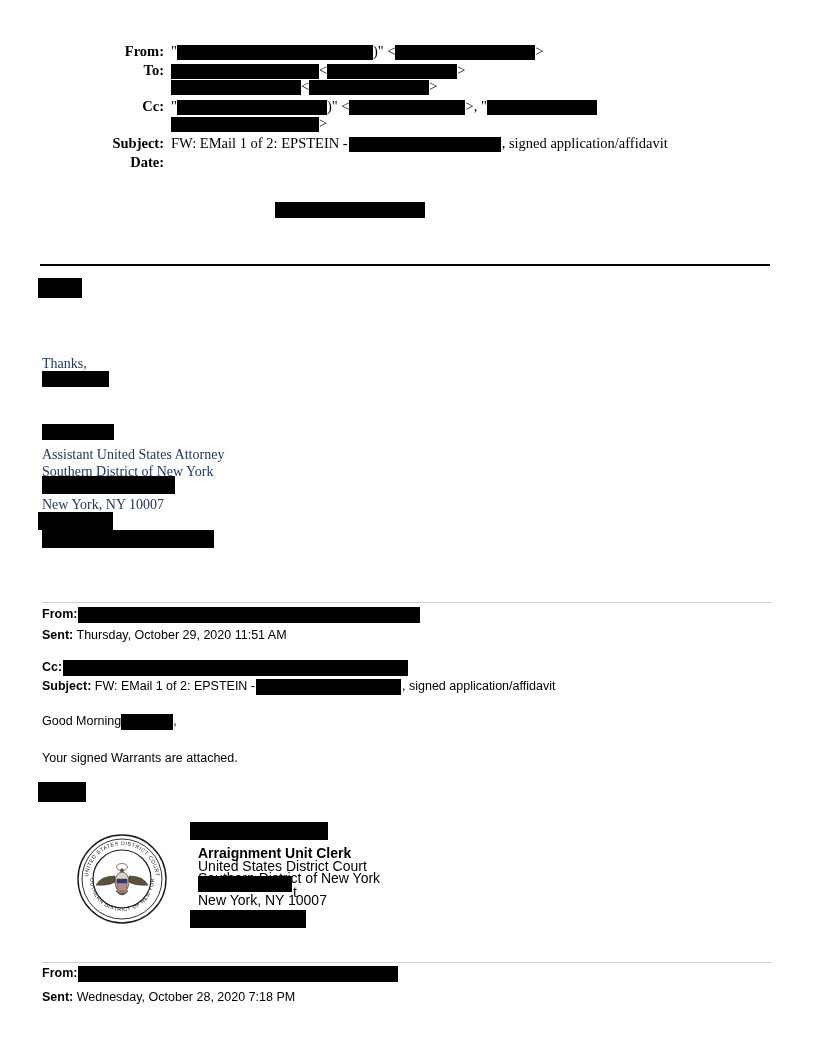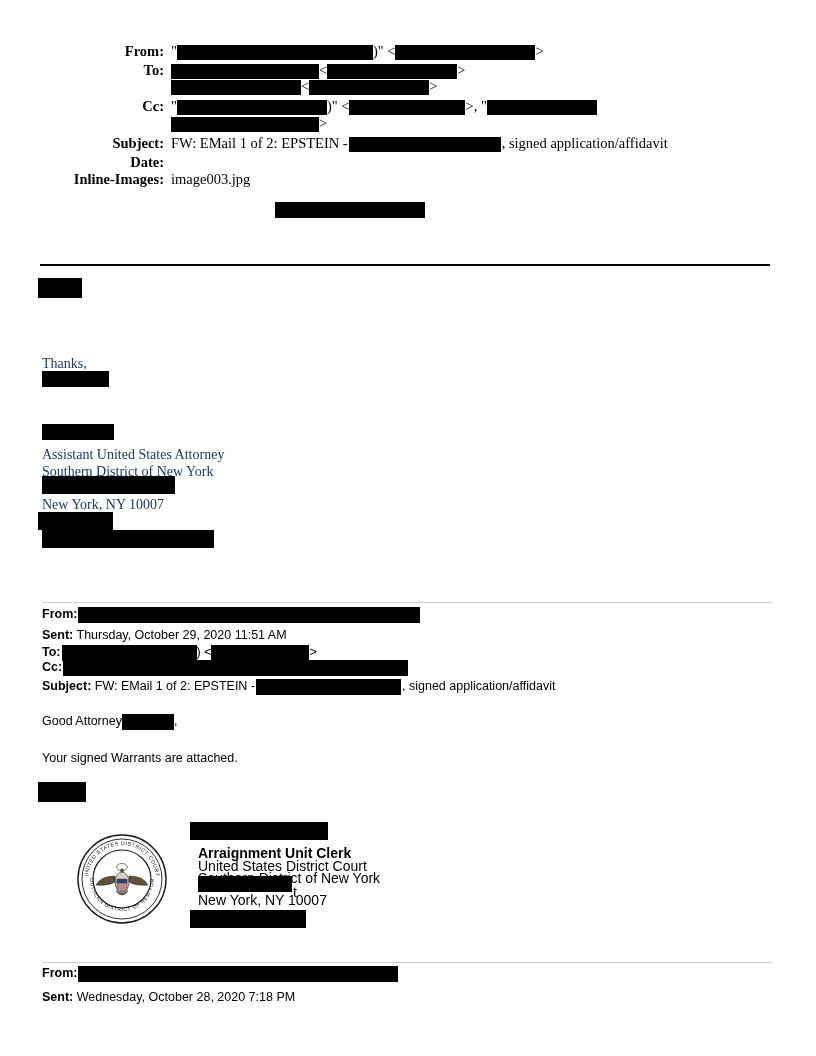--- a/index.html
+++ b/index.html
@@ -158,28 +158,20 @@
           <span>FW: EMail 1 of 2: EPSTEIN -</span><span class="rd" style="width:152px;height:15px;margin:0 1px;"></span><span>, signed application/affidavit</span>
         </div>
       </div>
     </div>
 
     <div class="hdr-row">
       <div class="hdr-label">Date:</div>
     </div>
 
 
-    <div class="hdr-row">
-      <div class="hdr-label">Inline-Images:</div>
-      <div class="hdr-val">
-        <div class="hdr-val-line">
-          <span>image003.jpg</span>
-        </div>
-      </div>
-    </div>
   </div>
 
   <div class="rd-abs" style="left:275px;top:202px;width:150px;height:16px;"></div>
 
   <div class="sep"></div>
 
   <div class="rd-abs" style="left:38px;top:278px;width:44px;height:20px;"></div>
 
 
   <div class="btxt" style="left:42px;top:356px;">Thanks,</div>
@@ -196,34 +188,31 @@
   <div class="qline" style="left:42px;top:602px;width:730px;"></div>
 
   <div class="qtxt" style="left:42px;top:607px;">
     <b>From:</b><span class="rd" style="width:342px;height:16px;margin-left:1px;"></span>
   </div>
 
   <div class="qtxt" style="left:42px;top:628px;">
     <b>Sent:</b> <span>Thursday, October 29, 2020 11:51 AM</span>
   </div>
 
-  <div class="qtxt" style="left:42px;top:645px;">
-    <b>To:</b><span class="rd" style="width:135px;height:16px;margin-left:1px;"></span><span>)</span> <span>&lt;</span><span class="rd" style="width:98px;height:16px;"></span><span>&gt;</span>
-  </div>
 
   <div class="qtxt" style="left:42px;top:660px;">
     <b>Cc:</b><span class="rd" style="width:345px;height:16px;margin-left:1px;"></span>
   </div>
 
   <div class="qtxt" style="left:42px;top:679px;">
     <b>Subject:</b> <span>FW: EMail 1 of 2: EPSTEIN -</span><span class="rd" style="width:145px;height:16px;margin:0 1px;"></span><span>, signed application/affidavit</span>
   </div>
 
   <div class="qtxt" style="left:42px;top:714px;">
-    <span>Good Attorney</span><span class="rd" style="width:52px;height:16px;"></span><span>,</span>
+    <span>Good Morning</span><span class="rd" style="width:52px;height:16px;"></span><span>,</span>
   </div>
 
   <div class="qtxt" style="left:42px;top:751px;">Your signed Warrants are attached.</div>
 
   <div class="rd-abs" style="left:38px;top:782px;width:48px;height:20px;"></div>
 
   <div class="seal">
     <svg viewBox="0 0 92 92" width="92" height="92" aria-hidden="true">
       <circle cx="46" cy="46" r="44" fill="#ffffff" stroke="#1a1a1a" stroke-width="1.4"></circle>
       <circle cx="46" cy="46" r="40" fill="#ffffff" stroke="#1a1a1a" stroke-width="0.9"></circle>

